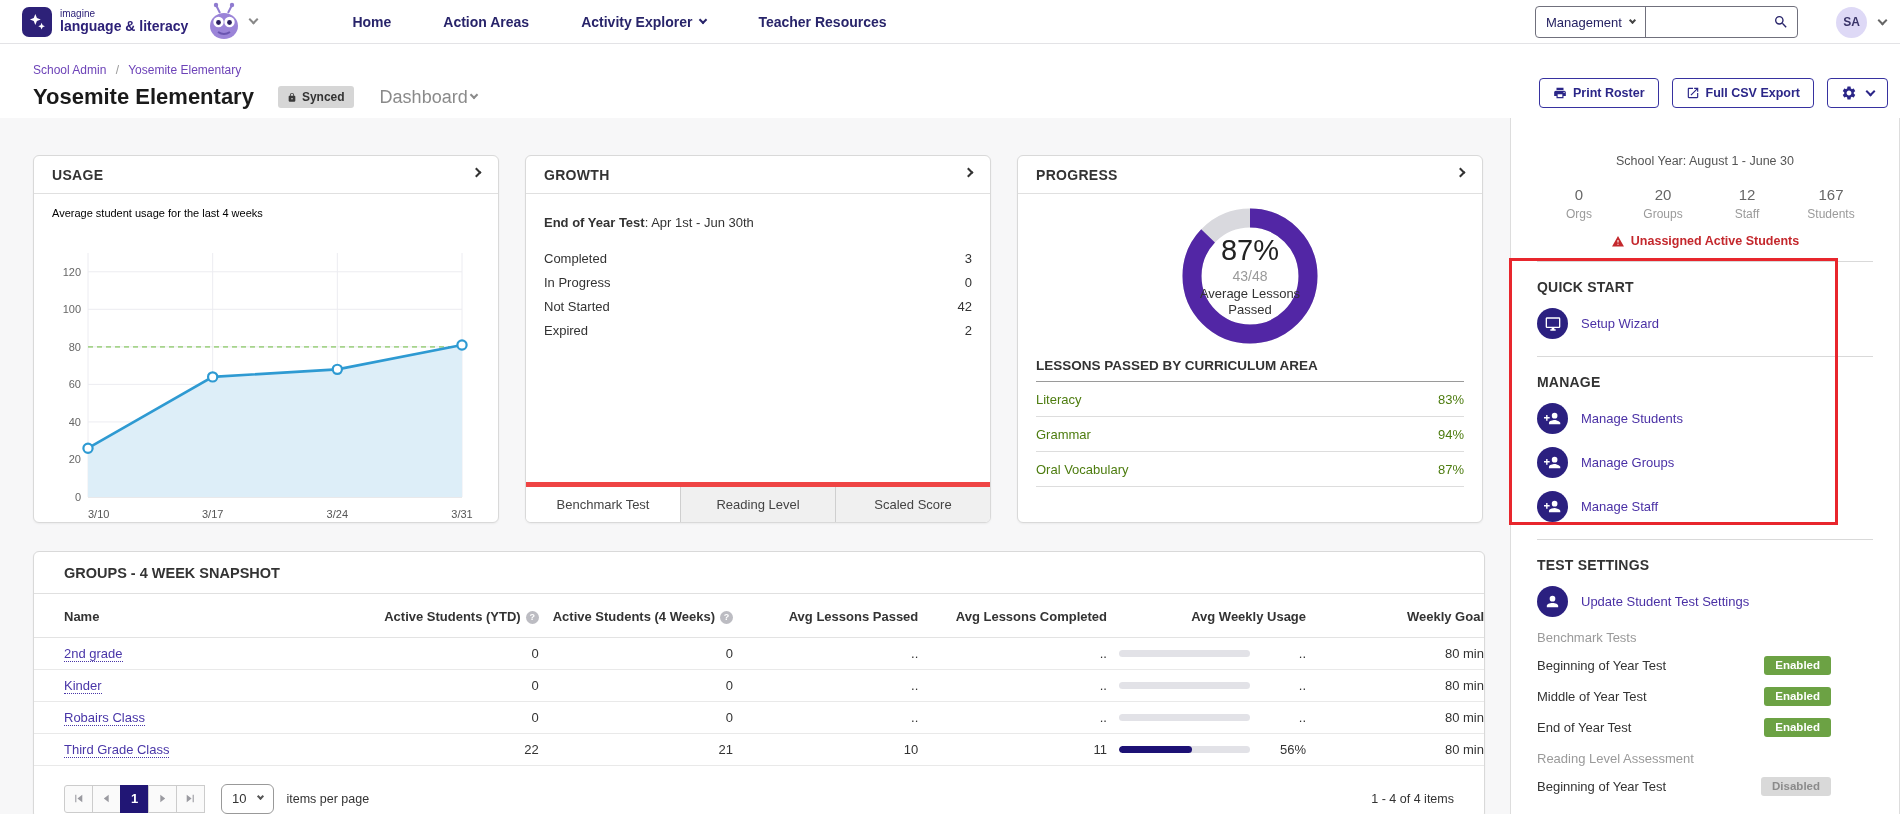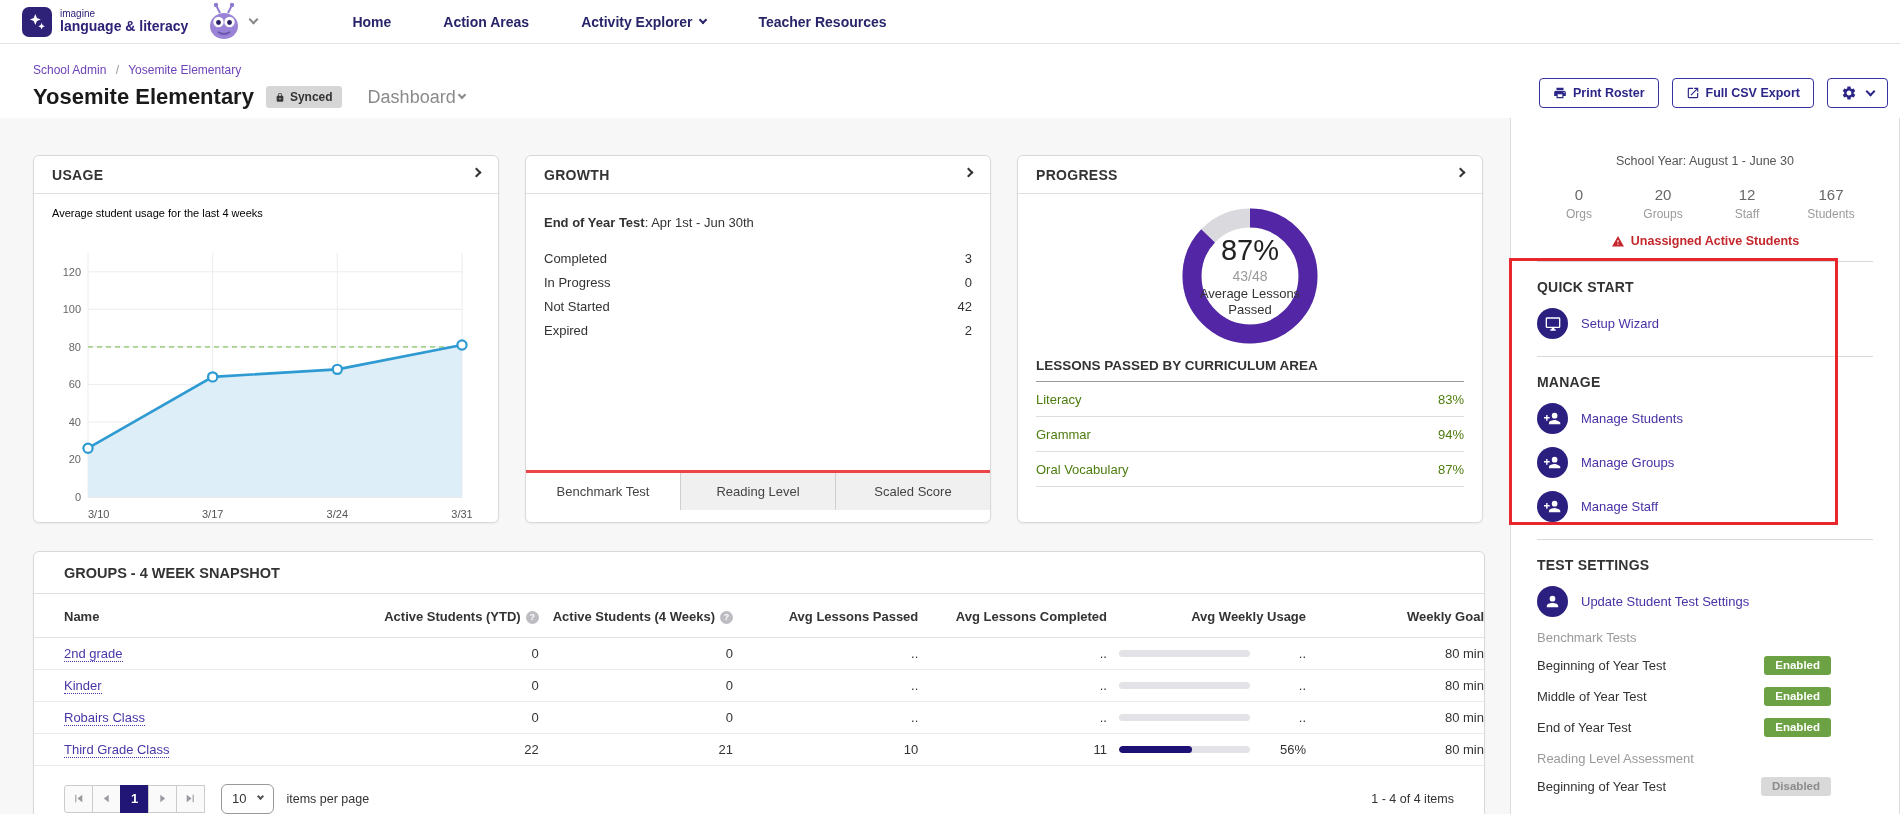--- a/index.html
+++ b/index.html
@@ -33,21 +33,21 @@
   .avatar { width:31px; height:31px; border-radius:50%; background:#ded9f6; color:#3a3468;
     font-size:12px; font-weight:bold; display:flex; align-items:center; justify-content:center; margin-left:38px; cursor:pointer; }
   .avatar-chev { margin-left:12px; color:#666; cursor:pointer; }
 
   
   .breadcrumb { position:absolute; top:63px; left:33px; font-size:12px; color:#6d43b8; z-index:5; }
   .breadcrumb a { color:#6d43b8; text-decoration:none; cursor:pointer; }
   .breadcrumb .sep { color:#999; margin:0 6px; }
   .title-row { position:absolute; top:84px; left:33px; display:flex; align-items:center; z-index:5; }
   .page-title { font-size:22px; font-weight:bold; color:#1a1a1a; }
-  .sync-badge { margin-left:12px; background:#d6d6d6; color:#333; border-radius:3px;
+  .sync-badge { margin-left:24px; background:#d6d6d6; color:#333; border-radius:3px;
     font-size:12px; font-weight:bold; padding:4px 9px; display:flex; align-items:center; gap:5px; }
   .view-select { margin-left:26px; color:#8a8a8a; font-size:18px; display:flex; align-items:center; gap:3px; cursor:pointer; }
   .view-select .chev { width:6px; height:6px; }
   .head-actions { position:absolute; top:78px; right:12px; display:flex; gap:13px; z-index:5; }
   .btn { height:30px; background:#fff; border:1px solid #3732a0; border-radius:4px; color:#2b2688;
     font-size:12.5px; font-weight:bold; display:flex; align-items:center; gap:6px; padding:0 13px; cursor:pointer; }
   .btn svg { flex:none; }
 
   
   .content { position:absolute; top:118px; left:0; right:0; bottom:0; display:flex; }
@@ -60,21 +60,21 @@
   .card-title { font-size:14px; font-weight:bold; color:#333; letter-spacing:.3px; }
   .card-head .chev { color:#333; width:7px; height:7px; }
   .card-body { padding:13px 18px; }
   .usage-sub { font-size:11px; color:#000000; margin-bottom:20px; }
 
   
   .growth-text { font-size:13px; color:#333; line-height:1.5; }
   .growth-window { margin-top:8px; font-size:13px; }
   .growth-stats { margin-top:16px; }
   .gstat { display:flex; justify-content:space-between; font-size:13px; padding:4.5px 0; color:#333; }
-  .growth-tabs { position:absolute; bottom:12px; left:0; right:0; height:40px; display:flex; border-top:3px solid #ef4444; }
+  .growth-tabs { position:absolute; bottom:0; left:0; right:0; height:40px; display:flex; border-top:5px solid #ef4444; }
   .gtab { flex:1; display:flex; align-items:center; justify-content:center; font-size:13px; color:#444;
     background:#f0f0f0; border-left:1px solid #cfcfcf; cursor:pointer; }
   .gtab:first-child { border-left:none; }
   .gtab.active { background:#fff; }
 
   
   .donut-wrap { position:relative; width:136px; height:136px; margin:14px auto 0; }
   .donut-text { position:absolute; inset:0; display:flex; flex-direction:column; align-items:center; justify-content:center; text-align:center; }
   .donut-pct { font-size:29px; color:#222; }
   .donut-frac { font-size:14px; color:#9a9a9a; margin-top:1px; }
@@ -169,20 +169,36 @@
       <path d="M14 31q6 4 12 0" stroke="#6a55b0" stroke-width="2" fill="none"></path>
     </svg>
     <span class="chev" style="color:#888;margin-left:6px;"></span>
   </div>
   <div class="nav-items" id="nav-items">
       <div class="nav-item">Home</div>
       <div class="nav-item">Action Areas</div>
       <div class="nav-item">Activity Explorer<span class="chev"></span></div>
       <div class="nav-item">Teacher Resources</div>
     </div>
+  <div class="top-right">
+    <div class="searchbar">
+      <div class="scope">
+        <span>Management</span>
+        <span class="chev"></span>
+      </div>
+      <input type="text" value="" style="">
+      <div class="search-btn">
+        <svg width="16" height="16" viewBox="0 0 24 24">
+            <path fill="#28246a" d="M9.5,3A6.5,6.5 0 0,1 16,9.5C16,11.11 15.41,12.59 14.44,13.73L14.71,14H15.5L20.5,19L19,20.5L14,15.5V14.71L13.73,14.44C12.59,15.41 11.11,16 9.5,16A6.5,6.5 0 0,1 3,9.5A6.5,6.5 0 0,1 9.5,3M9.5,5C7,5 5,7 5,9.5C5,12 7,14 9.5,14C12,14 14,12 14,9.5C14,7 12,5 9.5,5Z"></path>
+          </svg>
+      </div>
+    </div>
+    <div class="avatar">SA</div>
+    <span class="chev avatar-chev"></span>
+  </div>
 </div>
 
 <div class="breadcrumb">
   <a>School Admin</a>
   <span class="sep">/</span>
   <a>Yosemite Elementary</a>
 </div>
 <div class="title-row">
   <span class="page-title">Yosemite Elementary</span>
   <span class="sync-badge">

